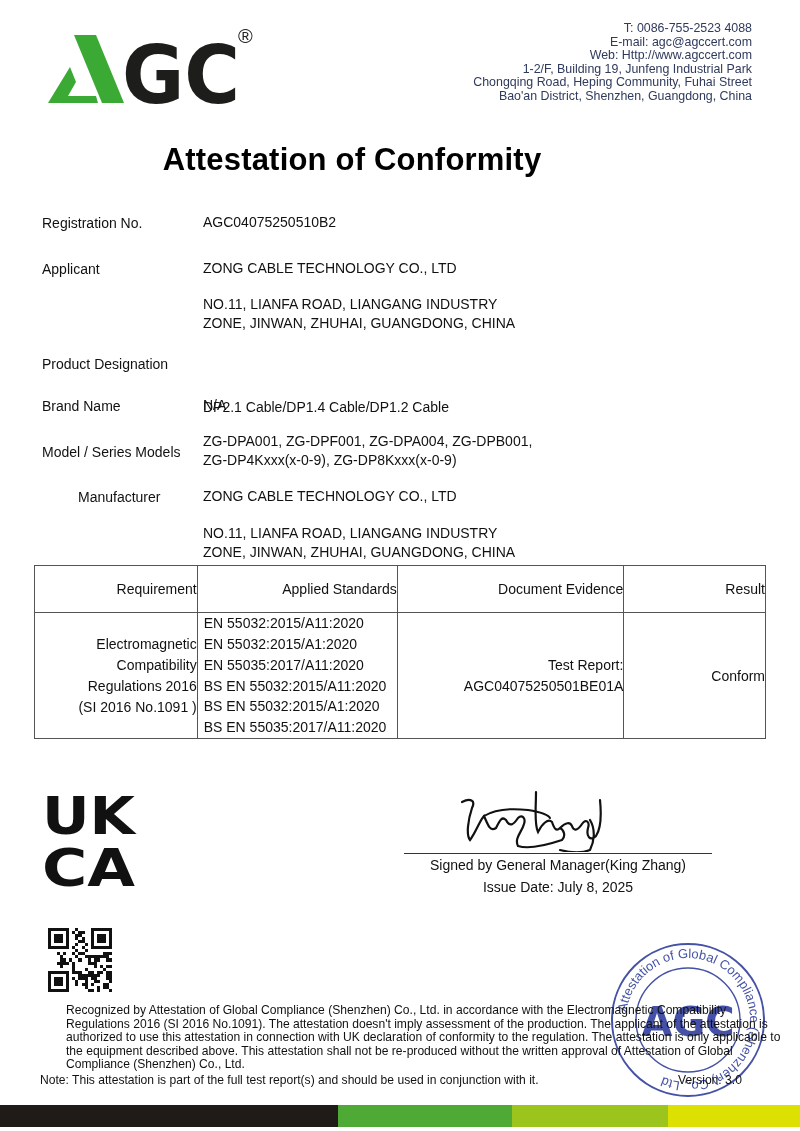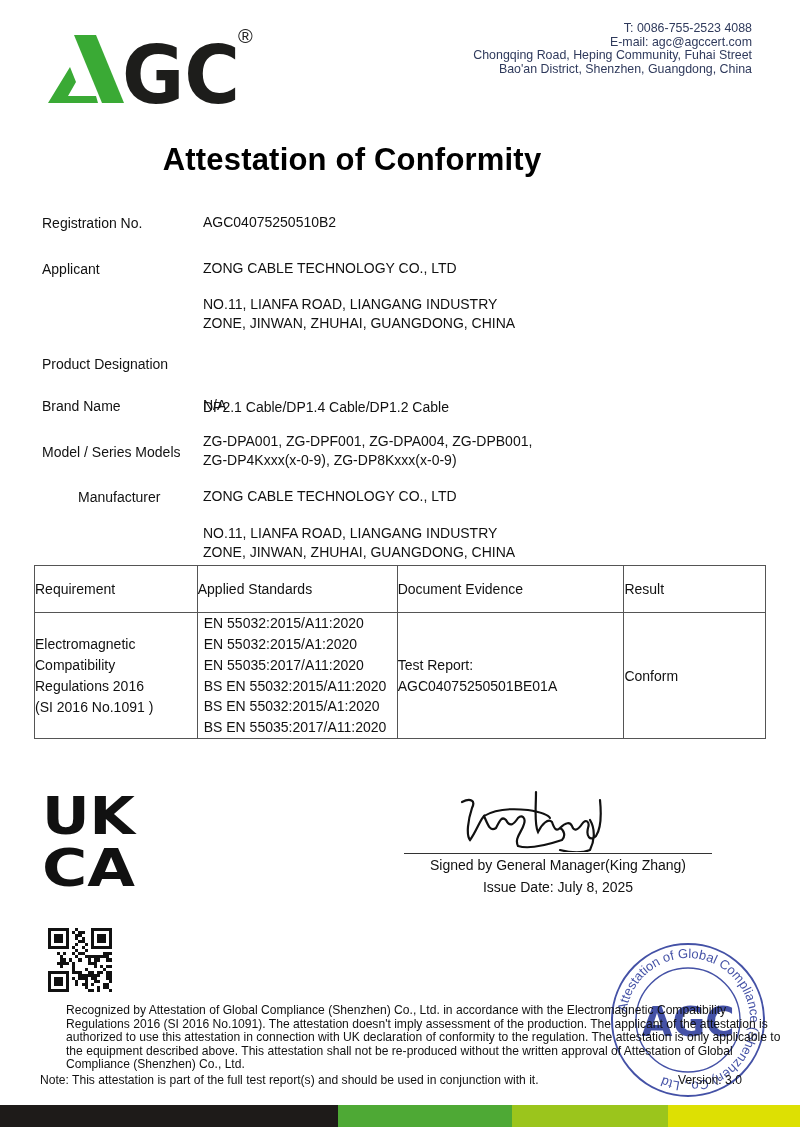--- a/index.html
+++ b/index.html
@@ -17,21 +17,21 @@
 
   
   #title { left:0; width:704px; top:142px; text-align:center; font-weight:bold; font-size:31px; color:#000; letter-spacing:0.2px; }
 
   
   .lbl { left:42px; font-size:14px; color:#111; white-space:nowrap; }
   .val { left:203px; font-size:14px; color:#111; line-height:19px; white-space:nowrap; }
 
   
   #cert-table { left:34px; top:565px; width:732px; border-collapse:collapse; font-size:14px; }
-  #cert-table td, #cert-table th { border:1.4px solid #555; padding:0; font-weight:normal; text-align:left; vertical-align:middle; }
+  #cert-table td, #cert-table th { border:1.4px solid #555; padding:0; font-weight:normal; text-align:right; vertical-align:middle; }
   #cert-table th { height:46px; }
   .std-cell { text-align:left !important; padding-left:6px !important; line-height:20.8px;margin-top:12px; }
   .std-cell div { white-space:nowrap; }
   .req-cell { line-height:21px; }
 
   
   #ukca { left:42px; top:790px; width:95px; height:98px; }
 
   
   #signature { left:440px; top:780px; width:200px; height:72px; }
@@ -62,20 +62,22 @@
 
   <polygon points="28,5 50,5 78,73 56,73" fill="#3aaa35"></polygon>
   <polygon points="2,73 24,37 30,52 22,66 50,66 52,73" fill="#3aaa35"></polygon>
   <text x="76" y="73" font-family="DejaVu Sans, sans-serif" font-weight="bold" font-size="80" fill="#1d1d1b" textLength="118" lengthAdjust="spacingAndGlyphs">GC</text>
 </svg>
 <div id="reg-mark" class="abs">®</div>
 
 <div id="contact" class="abs">
   <div>T:  0086-755-2523  4088</div>
   <div>E-mail: agc@agccert.com</div>
+  <div>Web: Http://www.agccert.com</div>
+  <div>1-2/F, Building 19, Junfeng Industrial Park</div>
   <div>Chongqing Road, Heping Community, Fuhai Street</div>
   <div>Bao'an District, Shenzhen, Guangdong, China</div>
 </div>
 
 <div id="title" class="abs">Attestation of Conformity</div>
 
 <div class="abs lbl" style="top:215px;">Registration No.</div>
 <div class="abs val" style="top:213px;">AGC04075250510B2</div>
 
 <div class="abs lbl" style="top:261px;">Applicant</div>

